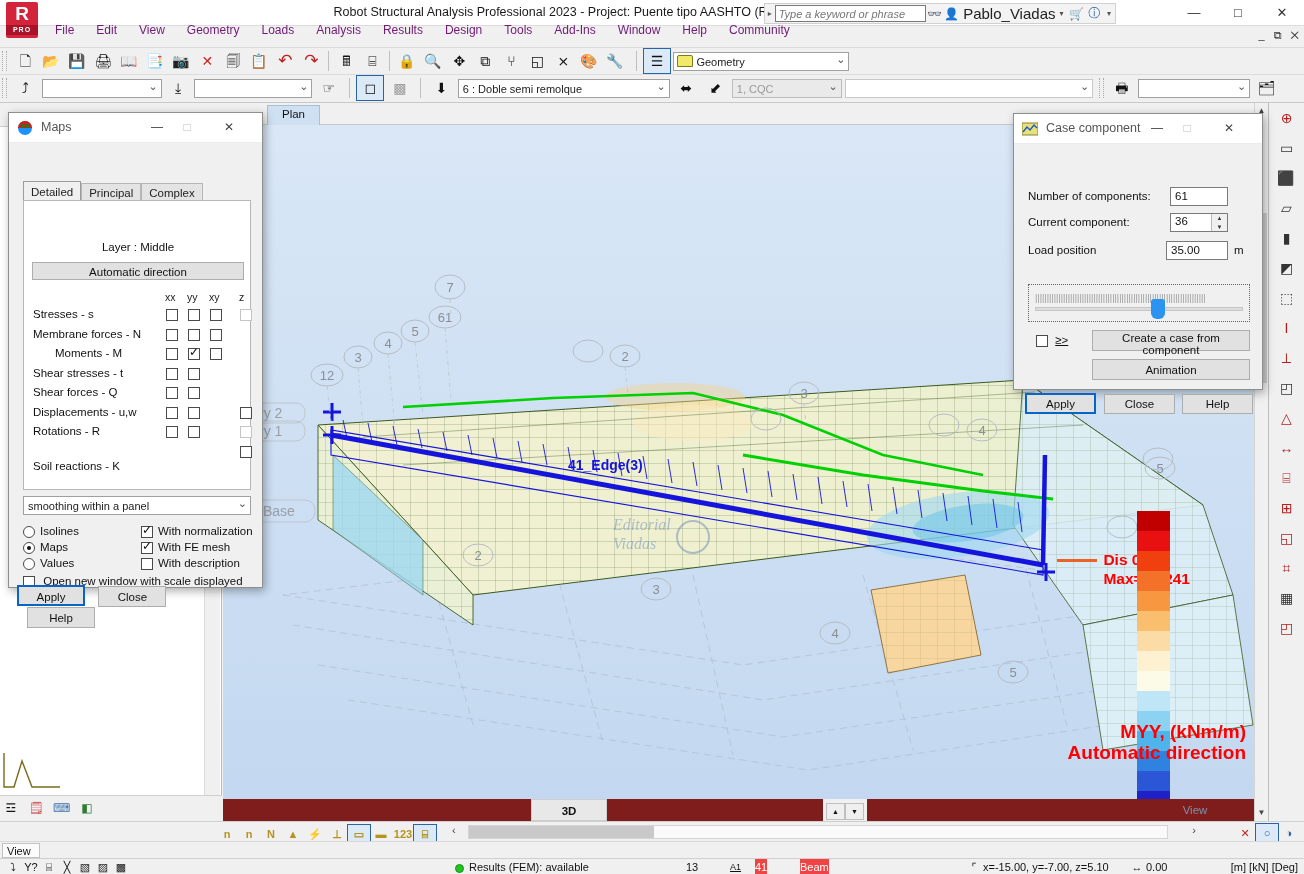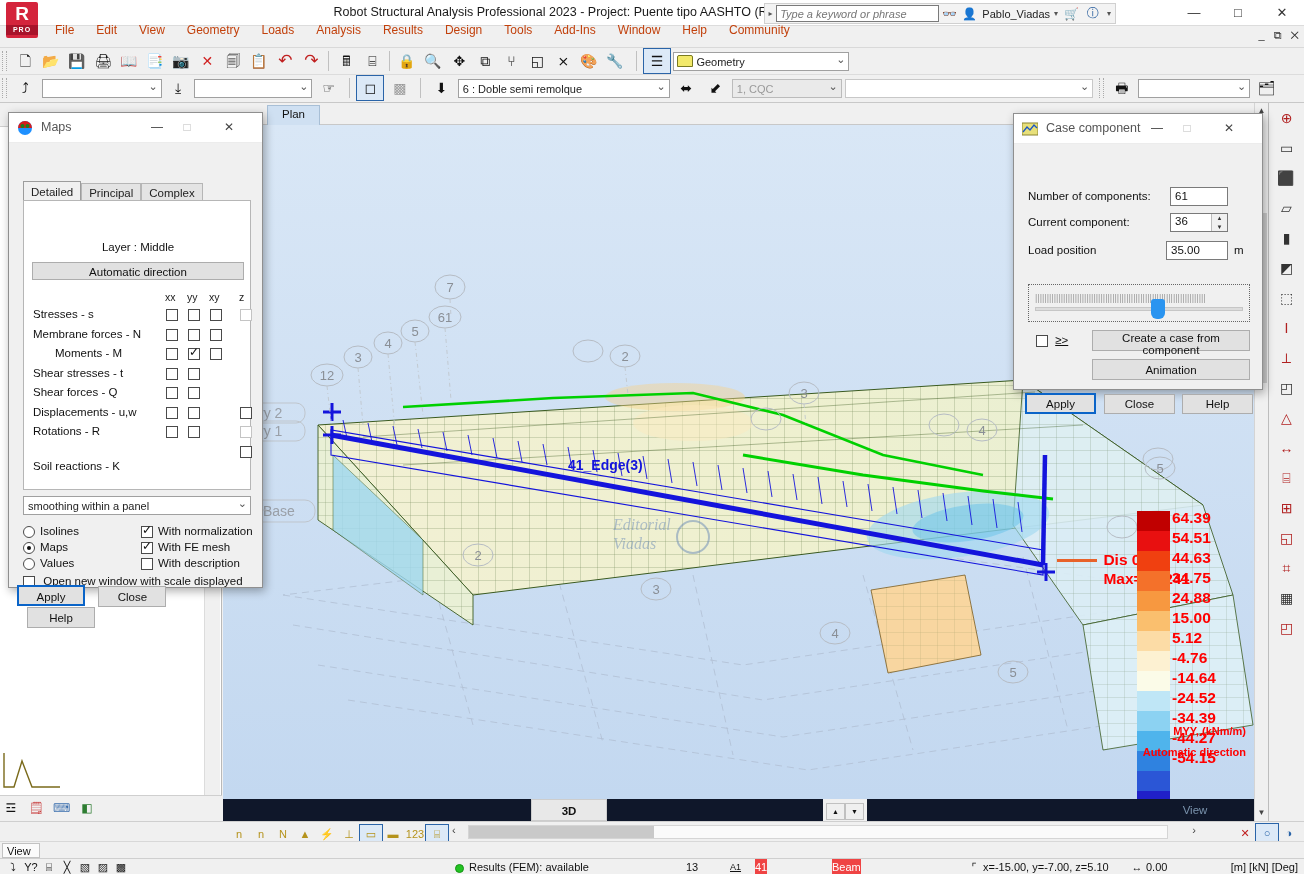--- a/index.html
+++ b/index.html
@@ -30,35 +30,35 @@
   }
   #qa-container { left:764px; top:3px; width:352px; height:21px; border:1px solid #d0d0d0;
                   background:#f3f3f3; position:absolute; display:flex; align-items:center; }
   #qa-arrow { width:12px; text-align:center; font-size:8px; color:#555; }
   #search-input {
     width:175px; height:17px; border:1px solid #7a7a7a; background:#fff;
     font-style:italic; font-size:11px; color:#888; padding:0 3px; outline:none;
     font-family:"Liberation Sans", sans-serif;
   }
   .qa-ico { width:22px; text-align:center; font-size:12px; color:#2a5f9e; }
-  #qa-user { font-size:11px; color:#222; margin-left:2px; }
+  #qa-user { font-size:15px; color:#222; margin-left:2px; }
   #qa-caret { font-size:8px; color:#555; margin:0 4px; }
   .winbtn {
     position:absolute; top:0; width:44px; height:26px; text-align:center;
     line-height:26px; font-size:13px; color:#333;
   }
   #win-min { right:88px; } #win-max { right:44px; } #win-close { right:0px; }
 
   
   #menubar {
     position:absolute; left:0; top:26px; width:1304px; height:22px;
     background:#f0f0f0; border-bottom:1px solid #d9d9d9;
   }
   #menuitems { position:absolute; left:44px; top:0; height:22px; display:flex; align-items:center; }
-  .menuitem { padding:0 11px; height:37px; line-height:22px; font-size:12px; color:#c2410c; }
+  .menuitem { padding:0 11px; height:37px; line-height:22px; font-size:12px; color:#701a75; }
   #mdi-btns { position:absolute; right:2px; top:3px; font-size:11px; color:#333; letter-spacing:3px; }
 
   
   #toolbar1 {
     position:absolute; left:0; top:48px; width:1304px; height:27px;
     background:#f0f0f0; border-bottom:1px solid #dcdcdc;
   }
   #toolbar2 {
     position:absolute; left:0; top:75px; width:1304px; height:28px;
     background:#f0f0f0; border-bottom:1px solid #c8c8c8;
@@ -115,21 +115,21 @@
     position:absolute; left:0; top:0; width:1045px; height:22px;
     background:#f0f0f0; border-bottom:1px solid #c8c8c8;
   }
   #vp-tab {
     position:absolute; left:44px; top:2px; height:20px; padding:2px 14px 0 14px;
     background:#cfe0f2; border:1px solid #a8bfd6; border-bottom:none;
     font-size:11.5px; color:#111;
   }
   #vp-canvas { position:absolute; left:0; top:22px; width:1045px; height:674px; }
   #vp-statusrow {
-    position:absolute; left:0; bottom:0; width:1045px; height:22px; background:#0f172a;
+    position:absolute; left:0; bottom:0; width:1045px; height:22px; background:#7f1d1d;
   }
   .vp-stat {
     position:absolute; top:0; height:22px; line-height:22px; font-size:11.5px;
     background:#e8e8e8; border:1px solid #cdcdcd; text-align:center; color:#111;
   }
   #stat-3d { left:308px; width:76px; font-weight:bold; }
   #stat-plane { left:384px; width:216px; }
   #stat-spin { left:600px; width:44px; background:#f0f0f0; border:none; }
   #stat-view { right:8px; width:130px; background:transparent; border:none; color:#7a93ad; }
   .spin-b { display:inline-block; width:19px; height:17px; line-height:16px; font-size:7px;
@@ -141,21 +141,21 @@
   #legend-labels { position:absolute; right:22px; top:383px; width:74px;
                    text-align:left; }
   #legend-labels div { height:20px; line-height:20px; color:#ff0000;
                        font-size:15.5px; font-weight:bold; }
 
   #dis-legend { position:absolute; right:78px; top:425px; color:#ff0000;
                 font-weight:bold; font-size:15.5px; line-height:19px; }
   #dis-legend .bar { display:inline-block; width:40px; height:3px; background:#e8622a;
                      vertical-align:middle; margin-right:6px; }
   #info-block { position:absolute; right:22px; bottom:40px; color:#ff0000;
-                font-weight:bold; font-size:11px; line-height:21px; text-align:right; }
+                font-weight:bold; font-size:19px; line-height:21px; text-align:right; }
 
   
   #right-rail {
     position:absolute; right:0; top:103px; width:36px; height:718px;
     background:#f0f0f0; border-left:1px solid #bdbdbd;
   }
   .rail-ico {
     width:34px; height:30px; margin:0 auto; text-align:center; line-height:30px;
     font-size:14px; color:#333;
   }
@@ -167,21 +167,21 @@
                         background:#cdcdcd; }
 
   
   #bottom-toolbar {
     position:absolute; left:0; top:821px; width:1304px; height:20px;
     background:#f0f0f0; border-top:1px solid #cfcfcf;
   }
   .bt-ico { display:inline-block; width:22px; height:18px; text-align:center;
             line-height:18px; font-size:11px; margin:1px 0; vertical-align:middle; }
   .bt-ico.sel { outline:1px solid #2a64a8; background:#dce9f7; }
-  #bt-bar { position:absolute; left:228px; top:2px; }
+  #bt-bar { position:absolute; left:216px; top:2px;font-weight:bold; }
   #bt-track { position:absolute; left:468px; top:3px; width:700px; height:14px;
               background:#fafafa; border:1px solid #d5d5d5; }
   #bt-thumb { position:absolute; left:0; top:0; width:185px; height:12px; background:#c9c9c9; }
   #bt-right { position:absolute; right:4px; top:1px; }
 
   #viewlabel-bar {
     position:absolute; left:0; top:841px; width:1304px; height:17px;
     background:#f0f0f0; border-top:1px solid #d8d8d8;
   }
   #viewlabel {
@@ -569,35 +569,20 @@
         <span class="sw" style="background: rgb(252, 220, 166);"></span>
         <span class="sw" style="background: rgb(253, 241, 210);"></span>
         <span class="sw" style="background: rgb(251, 251, 232);"></span>
         <span class="sw" style="background: rgb(191, 230, 246);"></span>
         <span class="sw" style="background: rgb(140, 210, 242);"></span>
         <span class="sw" style="background: rgb(79, 180, 236);"></span>
         <span class="sw" style="background: rgb(47, 130, 224);"></span>
         <span class="sw" style="background: rgb(43, 86, 214);"></span>
         <span class="sw" style="background: rgb(32, 32, 200);"></span>
       </div>
-    <div id="legend-labels">
-        <div>64.39</div>
-        <div>54.51</div>
-        <div>44.63</div>
-        <div>34.75</div>
-        <div>24.88</div>
-        <div>15.00</div>
-        <div>5.12</div>
-        <div>-4.76</div>
-        <div>-14.64</div>
-        <div>-24.52</div>
-        <div>-34.39</div>
-        <div>-44.27</div>
-        <div>-54.15</div>
-      </div>
 
     
     <div id="info-block" style="right:22px;bottom:36px;">
       <div>MYY, (kNm/m)</div>
       <div>Automatic direction</div>
     </div>
   </div>
 
   <div id="vp-statusrow">
     <div class="vp-stat" id="stat-3d">3D</div>
@@ -649,21 +634,21 @@
 </div>
 
 <div id="statusbar">
   <span class="sb-cell" style="left:4px;"><span class="sb-ico">⤵</span><span class="sb-ico">Y?</span><span class="sb-ico">⌸</span><span class="sb-ico">╳</span><span class="sb-ico">▧</span><span class="sb-ico">▨</span><span class="sb-ico">▩</span></span>
   <span class="sb-cell" style="left:455px;">
     <span id="sb-led"></span><span>Results (FEM): available</span>
   </span>
   <span class="sb-cell" style="left:686px;">13</span>
   <span class="sb-cell" style="left:730px;font-size:9px;text-decoration:underline;">A1</span>
   <span class="sb-cell sb-hl" style="left:755px;">41</span>
-  <span class="sb-cell sb-hl" style="left:832px;text-align:center;">Beam</span>
+  <span class="sb-cell sb-hl" style="left:800px;text-align:center;">Beam</span>
   <span class="sb-cell" style="left:965px;">
     <span class="sb-ico">⌜</span><span>x=-15.00, y=-7.00, z=5.10</span>
   </span>
   <span class="sb-cell" style="left:1128px;">
     <span class="sb-ico">↔</span><span>0.00</span>
   </span>
   <span class="sb-cell" style="right:6px;">[m] [kN] [Deg]</span>
 </div>
 
 <div class="dialog" id="maps-dlg">

